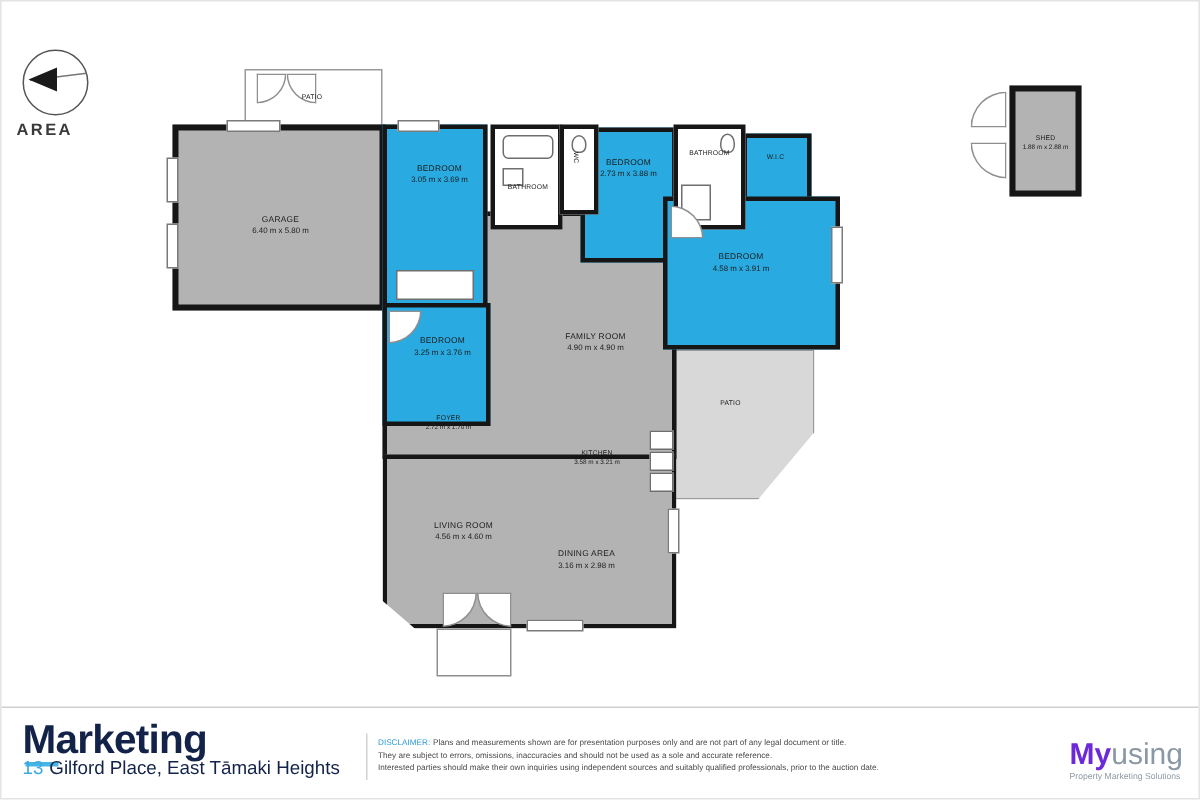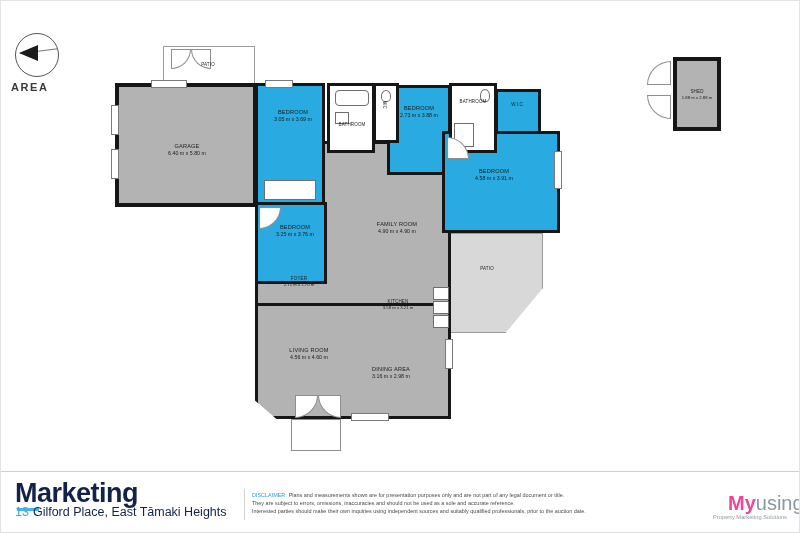--- a/index.html
+++ b/index.html
@@ -47,21 +47,21 @@
   .brand{left:14px;top:477px;font-size:27px;font-weight:bold;color:#132248;
     letter-spacing:-0.5px;}
   .brand-underline{left:16px;top:507px;width:22px;height:3px;background:#45b5e8;}
   .address{left:14px;top:504px;font-size:12.5px;color:#132248;}
   .addr-num{color:#3fa8dd;margin-right:4px;}
   .v-divider{left:243px;top:488px;width:1px;height:31px;background:#d2d2d2;}
   .disclaimer{left:251px;top:490px;width:560px;font-size:8.5px;color:#4a4a4a;
     line-height:1.5;transform:scale(0.64);transform-origin:left top;}
   .disc-label{color:#2f9ad6;margin-right:3px;}
   .myagent{left:712px;top:491px;white-space:nowrap;}
-  .ma1{font-size:20px;font-weight:bold;color:#ec4899;margin-left:15px;}
+  .ma1{font-size:20px;font-weight:bold;color:#6d28d9;}
   .ma2{font-size:20px;color:#8a97a5;}
   .ma-tagline{font-size:8px;color:#8d9aa6;transform:scale(0.72);
     transform-origin:left top;margin-top:-1px;white-space:nowrap;}
 </style>
 </head>
 <body>
 
 <div class="abs compass-circle z1">
   <div class="needle-line"></div>
   <div class="needle-arrow"></div>

